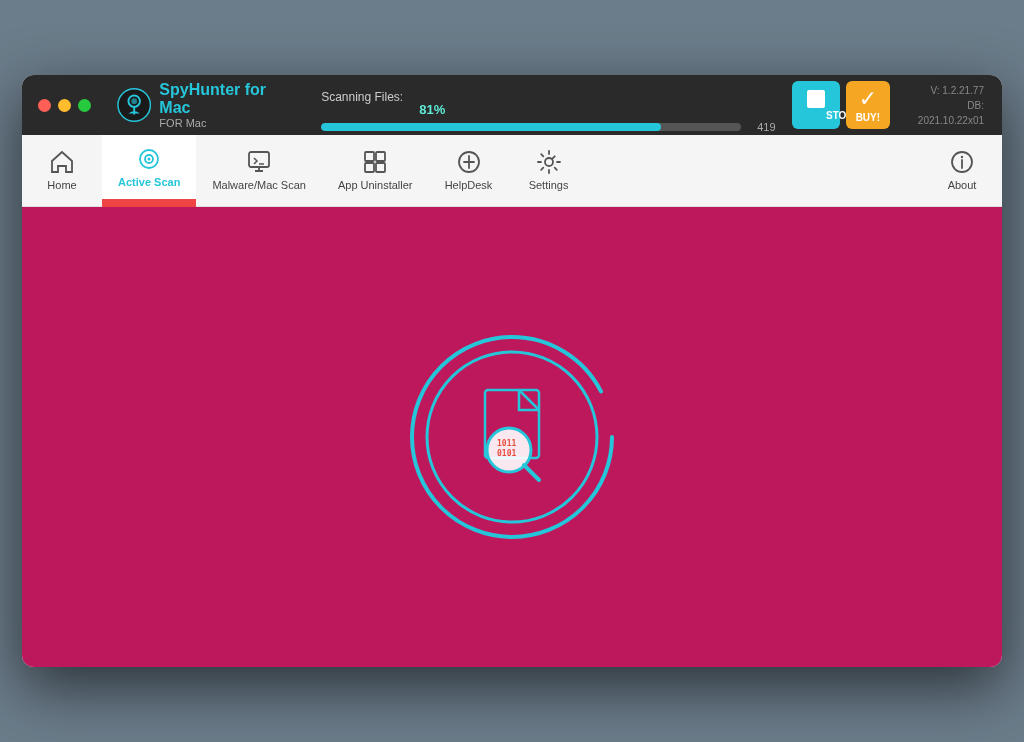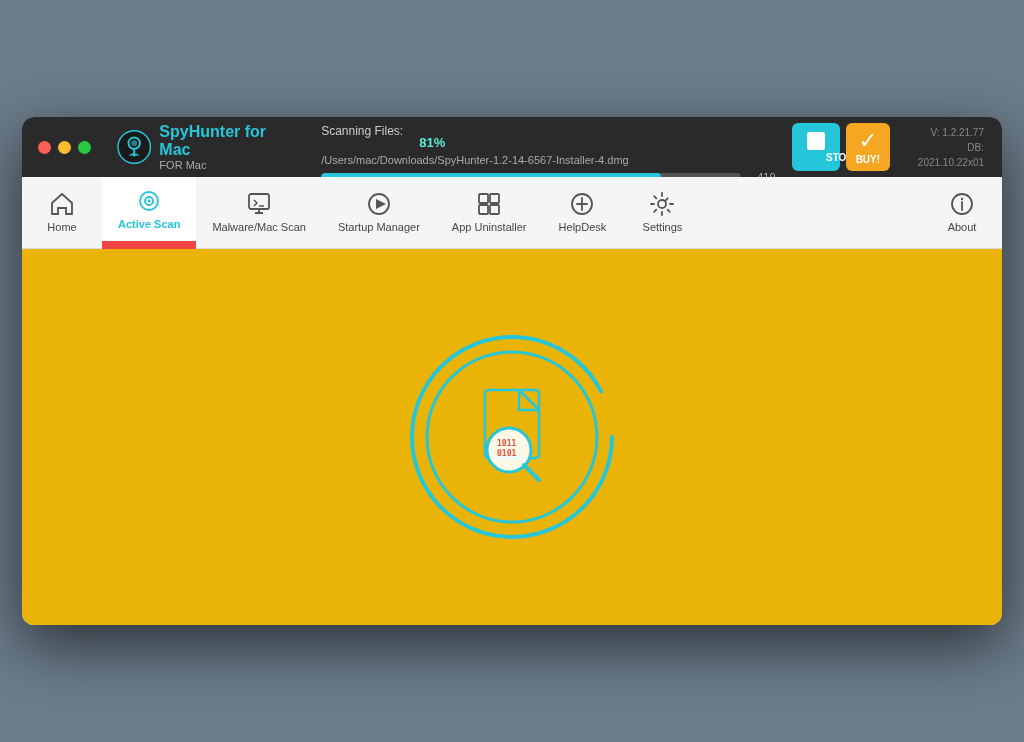--- a/index.html
+++ b/index.html
@@ -7,21 +7,21 @@
       background: #6b7c8a;
       display: flex;
       align-items: center;
       justify-content: center;
       min-height: 100vh;
       font-family: -apple-system, BlinkMacSystemFont, 'Helvetica Neue', Arial, sans-serif;
     }
 
     .window {
       width: 980px;
-      height: 508px;
+      height: 592px;
       border-radius: 12px;
       overflow: hidden;
       box-shadow: 0 20px 60px rgba(0,0,0,0.6);
       display: flex;
       flex-direction: column;
       background: #f0f0f0;
     }
 
     
     .titlebar {
@@ -243,21 +243,21 @@
     .nav-spacer { flex: 1; }
 
     .nav-right {
       display: flex;
       align-items: center;
     }
 
     
     .main-content {
       flex: 1;
-      background: #eab308;
+      background: #be185d;
       display: flex;
       align-items: center;
       justify-content: center;
       overflow: hidden;
     }
 
     .scan-animation {
       display: flex;
       align-items: center;
       justify-content: center;
@@ -313,21 +313,20 @@
         </div>
         <div class="logo-for-mac">FOR Mac</div>
       </div>
     </div>
 
     <div class="scan-info">
       <div class="scan-header">
         <span class="scan-label">Scanning Files:</span>
         <span class="scan-percent">81%</span>
       </div>
-      <div class="scan-file">/Users/mac/Downloads/SpyHunter-1.2-14-6567-Installer-4.dmg</div>
       <div class="progress-row">
         <div class="progress-bar-bg">
           <div class="progress-bar-fill" style="width: 81%;"></div>
         </div>
         <span class="scan-count">419</span>
       </div>
     </div>
 
     <div class="header-actions">
       <div class="stop-btn">
@@ -366,27 +365,20 @@
     <div class="nav-item">
       <svg width="26" height="26" viewBox="0 0 26 26" fill="none">
         <rect x="3" y="3" width="20" height="15" rx="2" stroke="#555" stroke-width="1.8"></rect>
         <path d="M9 22H17M13 18V22" stroke="#555" stroke-width="1.8"></path>
         <path d="M8 9L11 12L8 15" stroke="#555" stroke-width="1.5"></path>
         <path d="M13 15H18" stroke="#555" stroke-width="1.5"></path>
       </svg>
       <span class="nav-label">Malware/Mac Scan</span>
     </div>
 
-    <div class="nav-item">
-      <svg width="26" height="26" viewBox="0 0 26 26" fill="none">
-        <circle cx="13" cy="13" r="10" stroke="#555" stroke-width="1.8"></circle>
-        <polygon points="10,8 10,18 20,13" fill="#555"></polygon>
-      </svg>
-      <span class="nav-label">Startup Manager</span>
-    </div>
 
     <div class="nav-item">
       <svg width="26" height="26" viewBox="0 0 26 26" fill="none">
         <rect x="3" y="3" width="9" height="9" rx="1" stroke="#555" stroke-width="1.8"></rect>
         <rect x="14" y="3" width="9" height="9" rx="1" stroke="#555" stroke-width="1.8"></rect>
         <rect x="3" y="14" width="9" height="9" rx="1" stroke="#555" stroke-width="1.8"></rect>
         <rect x="14" y="14" width="9" height="9" rx="1" stroke="#555" stroke-width="1.8"></rect>
       </svg>
       <span class="nav-label">App Uninstaller</span>
     </div>

